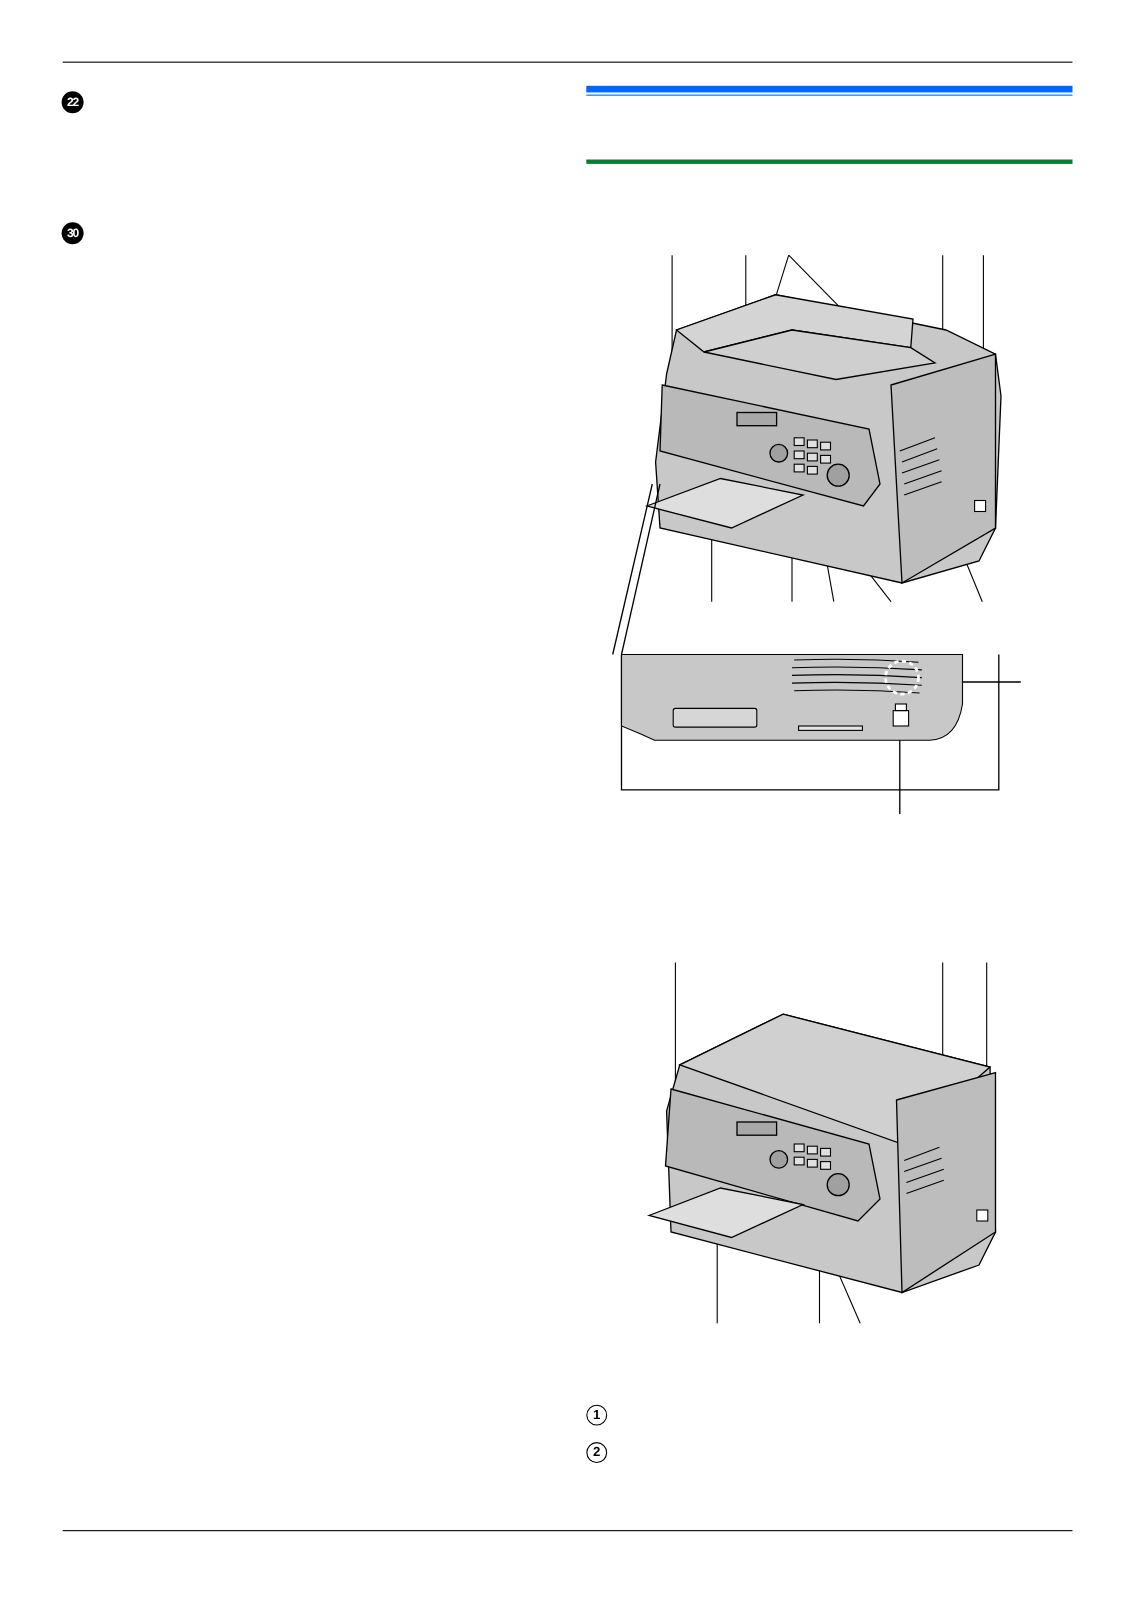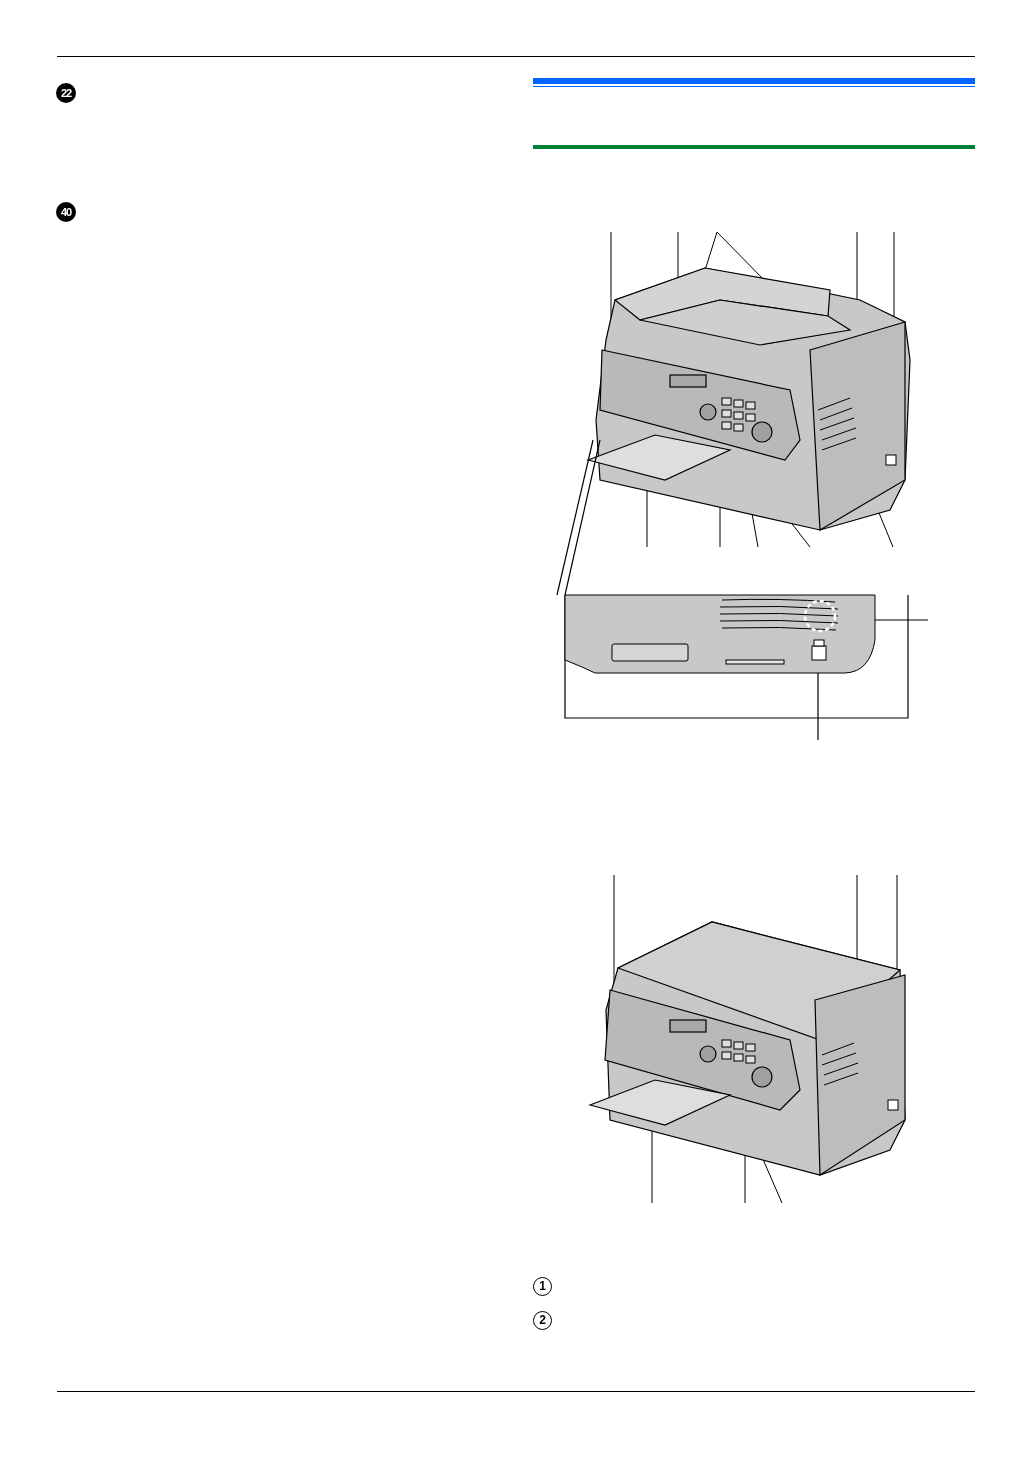--- a/index.html
+++ b/index.html
@@ -11,21 +11,21 @@
   .blue-bar { background:#0066ff; }
   .green-bar { background:#008033; }
   svg { position:absolute; overflow:visible; }
 </style>
 </head>
 <body>
 
 <div class="abs rule" style="left:57px; top:56px; width:918px;"></div>
 
 <div class="abs circ-num" style="left:56px; top:83px;">22</div>
-<div class="abs circ-num" style="left:56px; top:202px;">40</div>
+<div class="abs circ-num" style="left:56px; top:202px;">30</div>
 
 <div class="abs blue-bar" style="left:533px; top:78px; width:442px; height:6px;"></div>
 <div class="abs blue-bar" style="left:533px; top:86px; width:442px; height:1px;"></div>
 <div class="abs green-bar" style="left:533px; top:145px; width:442px; height:4px;"></div>
 
 <svg width="1032" height="1458" style="left:0; top:0;">
   <g stroke="#000" stroke-width="1" fill="none">
 
     <line x1="611" y1="232" x2="611" y2="345"></line>
     <line x1="678" y1="232" x2="678" y2="280"></line>

